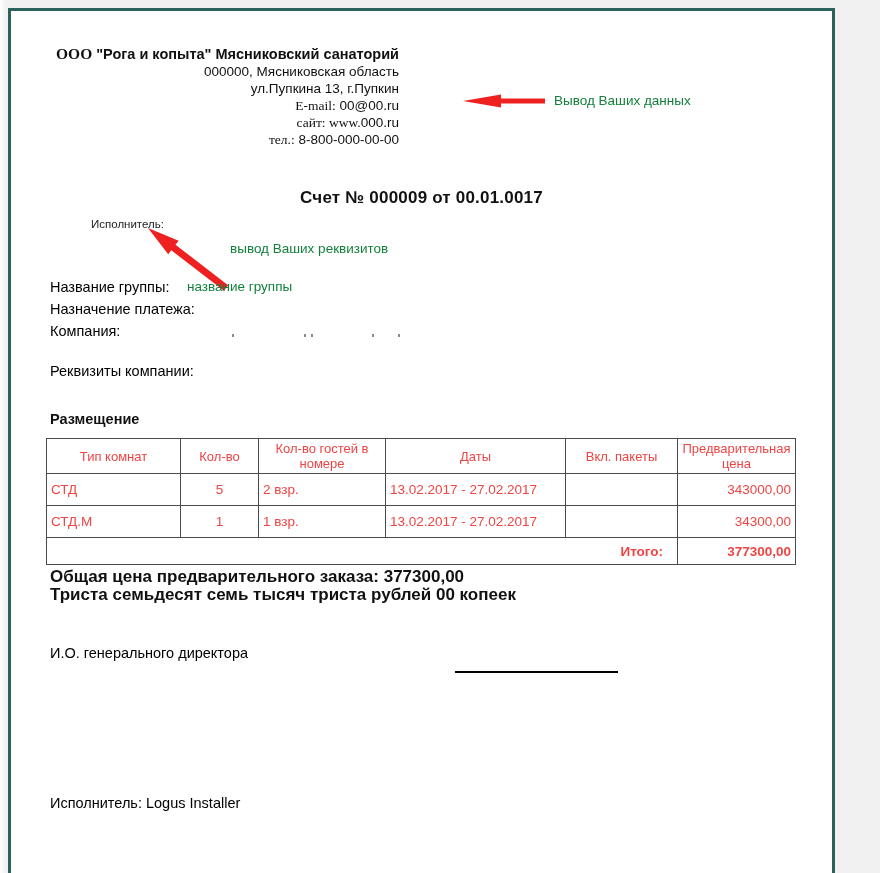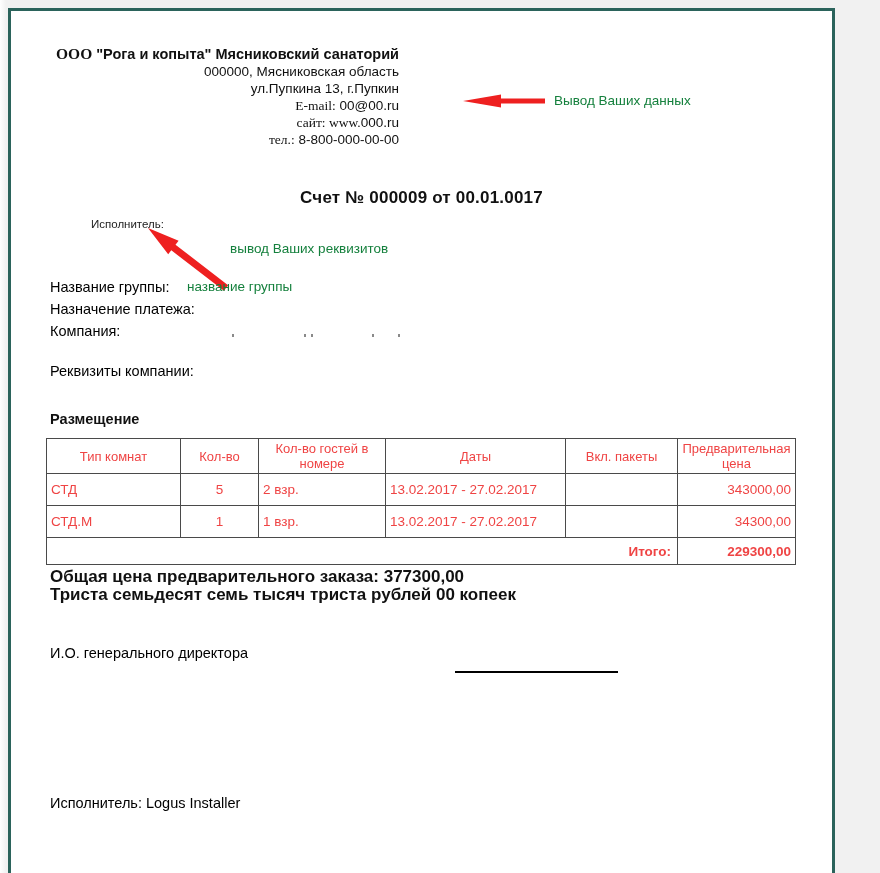--- a/index.html
+++ b/index.html
@@ -28,21 +28,21 @@
 
   .section-title{font-size:14.5px;font-weight:bold;}
 
   table.place{position:absolute;left:35px;top:427px;border-collapse:collapse;table-layout:fixed;
     font-size:13.5px;color:#ef4444;}
   table.place th,table.place td{border:1px solid #4a4a4a;padding:0 4px;overflow:hidden;}
   table.place th{font-weight:normal;font-size:13px;text-align:center;height:34px;line-height:15px;}
   table.place td{height:31px;}
   td.c{text-align:center;} td.r{text-align:right;} td.l{text-align:left;}
   tr.total td{height:26px;font-weight:bold;}
-  tr.total td.lbl{border-right:none;text-align:right;padding-right:6px;}
+  tr.total td.lbl{border-right:none;text-align:right;padding-right:14px;}
 
   .bold15{font-size:17px;font-weight:bold;}
   .sig-line{position:absolute;left:444px;top:634px;width:163px;height:26px;border-bottom:2px solid #000;}
   .thanks{left:0;top:742px;width:100%;text-align:center;font-size:17px;font-weight:bold;}
 </style>
 </head>
 <body>
 
 <div class="page">
  <div class="content">
@@ -123,21 +123,21 @@
     <tr>
       <td class="l">СТД.М</td>
       <td class="c">1</td>
       <td class="l">1 взр.</td>
       <td class="l">13.02.2017 - 27.02.2017</td>
       <td class="l"></td>
       <td class="r">34300,00</td>
     </tr>
     <tr class="total">
       <td class="lbl" colspan="5">Итого:</td>
-      <td class="r">229300,00</td>
+      <td class="r">377300,00</td>
     </tr>
   </tbody>
       </table>
 
   <div class="abs bold15" style="left:39px;top:556px;">Общая цена предварительного заказа: 377300,00</div>
   <div class="abs bold15" style="left:39px;top:574px;">Триста семьдесят семь тысяч триста рублей 00 копеек</div>
 
   <div class="abs field" style="left:39px;top:634px;">И.О. генерального директора</div>
   <div class="sig-line"></div>
 

